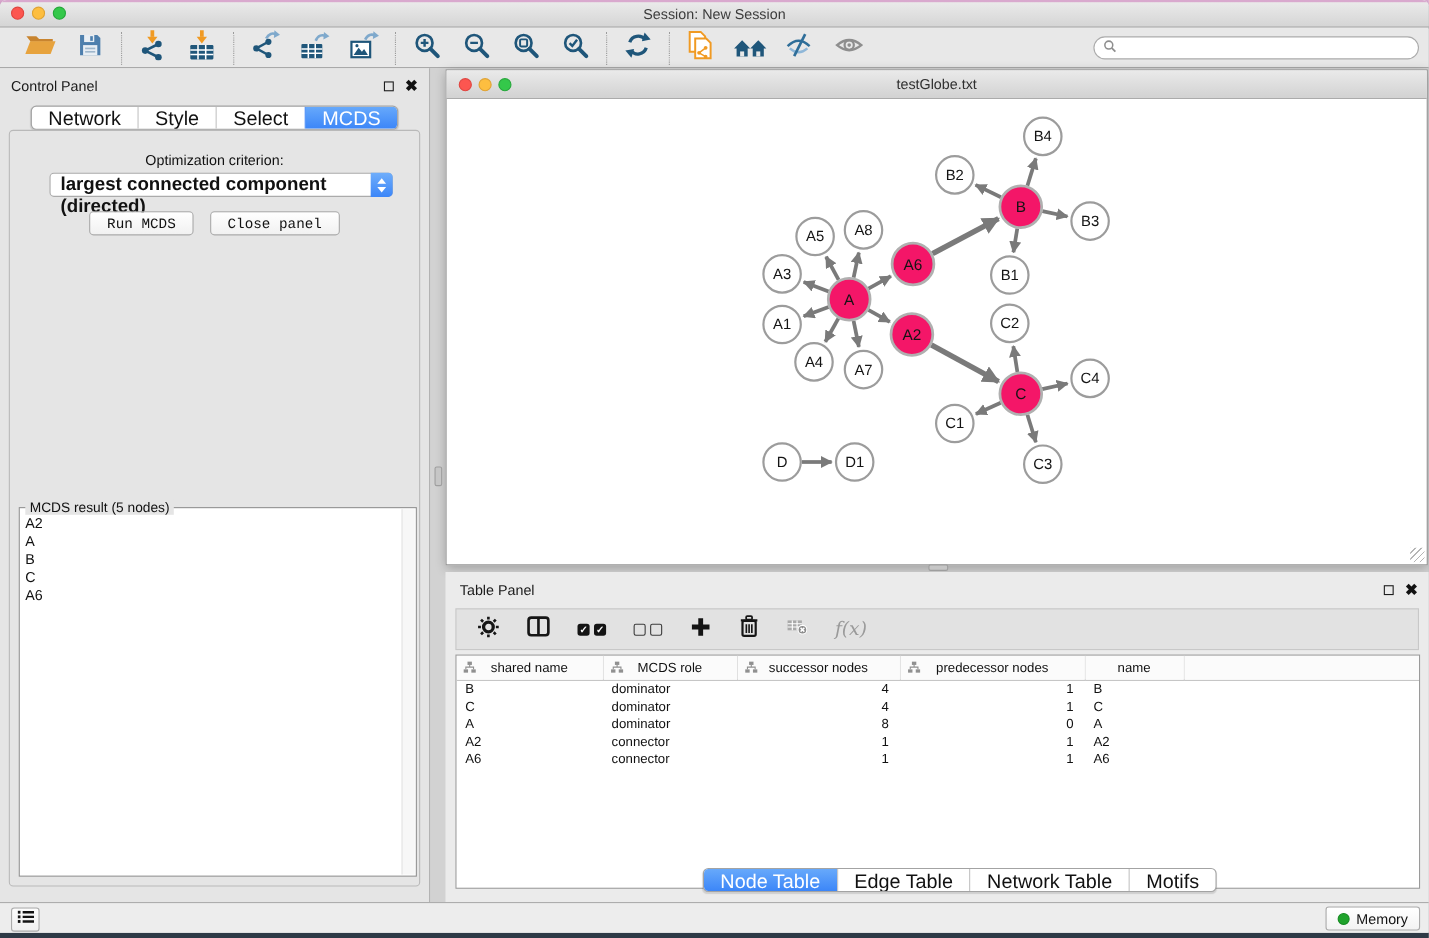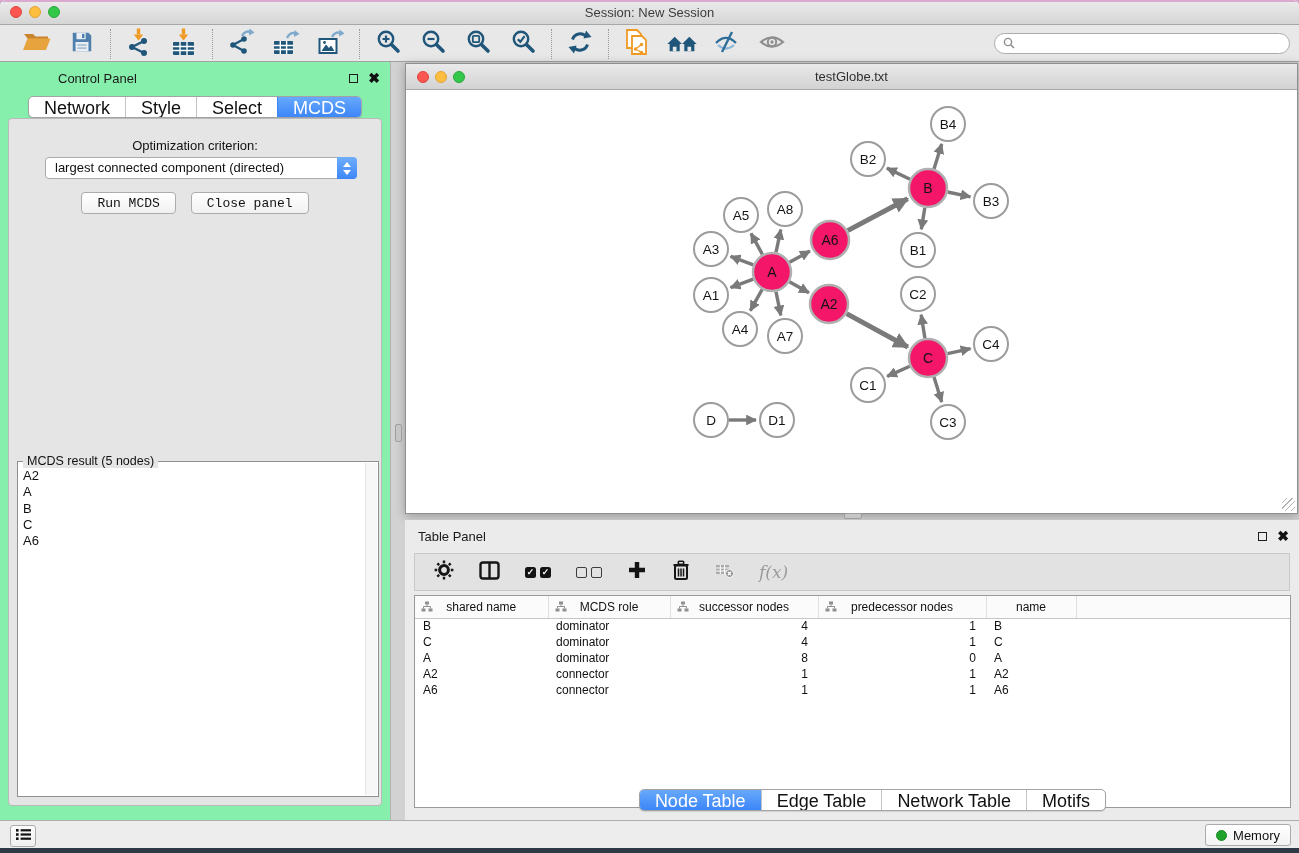--- a/index.html
+++ b/index.html
@@ -30,40 +30,40 @@
   .search { margin-left:auto; width:296px; height:21px; background:#fff; border:1px solid #ABABAB;
             border-radius:11px; display:flex; align-items:center; padding:0 8px; gap:5px; }
   .search input { border:none; outline:none; flex:1; font-size:12px; background:transparent;
                   font-family:"Liberation Sans",sans-serif; }
 
   
   .main { position:absolute; top:62px; left:0; right:0; height:758px; background:#D2D2D2; }
 
   
   .control-panel { position:absolute; left:0; top:0; width:391px; height:758px;
-                   background:#86efac; border-right:1px solid #B3B3B3;padding-left:48px; }
+                   background:#e5e5e5; border-right:1px solid #B3B3B3; }
   .panel-header { height:32px; position:relative; }
   .panel-title { position:absolute; left:10px; top:9px; font-size:13px; color:#1A1A1A; }
   .panel-controls { position:absolute; right:10px; top:10px; display:flex; gap:10px; align-items:center; }
   .float-box { width:9px; height:9px; border:1.6px solid #1d1d1d; }
   .close-x { font-size:14px; font-weight:900; color:#111; line-height:12px; }
 
   .cp-tabs-row { position:absolute; top:34px; left:0; right:0; text-align:center; }
   .segmented { display:inline-flex; background:#fff; border:1px solid #A3A3A3; border-radius:5px;
                height:22px; overflow:hidden; box-shadow:0 1px 1px rgba(0,0,0,.12); }
   .seg { padding:0 15px; line-height:22px; font-size:18px; color:#111; border-left:1px solid #C3C3C3; }
   .seg:first-child { border-left:none; }
   .seg.active { background:linear-gradient(#67A9FB,#3C86F8); color:#fff; border-left-color:#3C86F8; }
 
   .cp-box { position:absolute; left:8px; right:8px; top:56px; bottom:14px;
             border:1px solid #B9B9B9; border-radius:4px; background:#E5E5E5; }
   .opt-label { margin-top:19px; text-align:center; font-size:13px; color:#111; }
   .dropdown { position:absolute; left:36px; top:38px; width:312px; height:22px; background:#fff;
               border:1px solid #ABABAB; border-radius:4px; }
-  .dd-text { position:absolute; left:9px; top:0; line-height:20px; font-size:13px; color:#111; }
+  .dd-text { position:absolute; left:9px; top:0; line-height:20px; font-size:17px; color:#111;font-weight:bold; }
   .dd-stepper { position:absolute; right:-1px; top:-1px; bottom:-1px; width:20px;
                 background:linear-gradient(#6FAEFB,#3C86F8); border-radius:0 4px 4px 0;
                 display:flex; flex-direction:column; align-items:center; justify-content:center; gap:3px; }
   .tri-up { width:0; height:0; border-left:4px solid transparent; border-right:4px solid transparent;
             border-bottom:5px solid #fff; }
   .tri-dn { width:0; height:0; border-left:4px solid transparent; border-right:4px solid transparent;
             border-top:5px solid #fff; }
   .cp-buttons { position:absolute; top:73px; left:0; right:0; display:flex; justify-content:center; gap:15px; }
   .mac-btn { height:22px; background:linear-gradient(#FFFFFF,#F1F1F1); border:1px solid #ACACAC;
              border-radius:4px; font-size:13px; padding:0 15px; color:#111;

